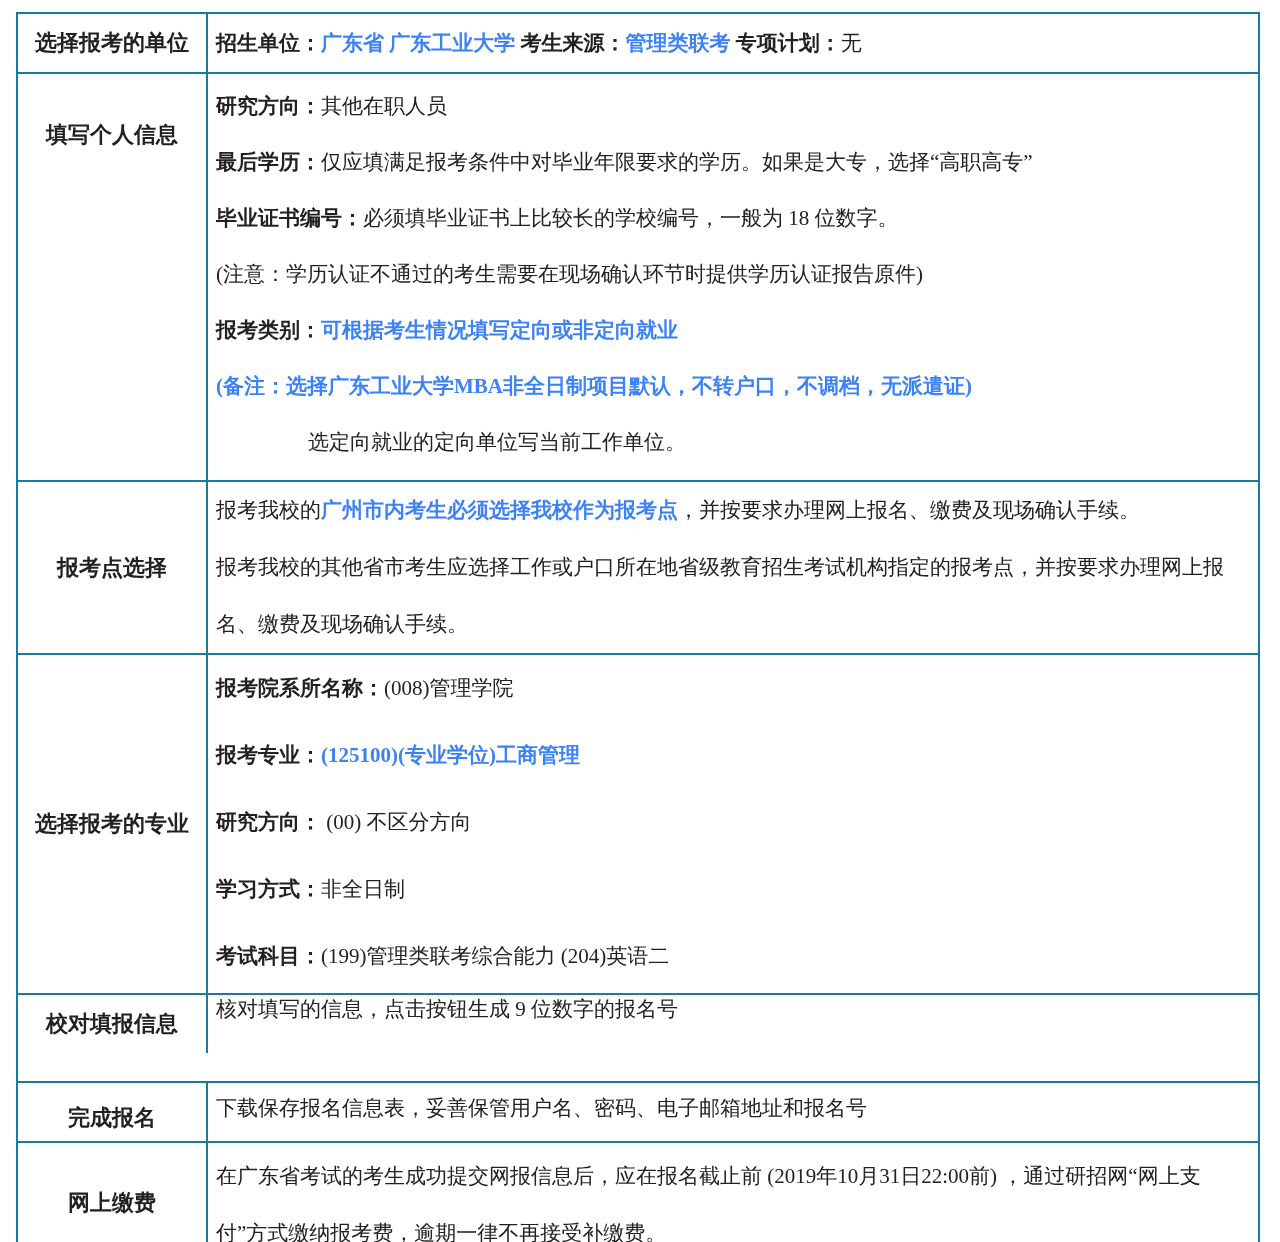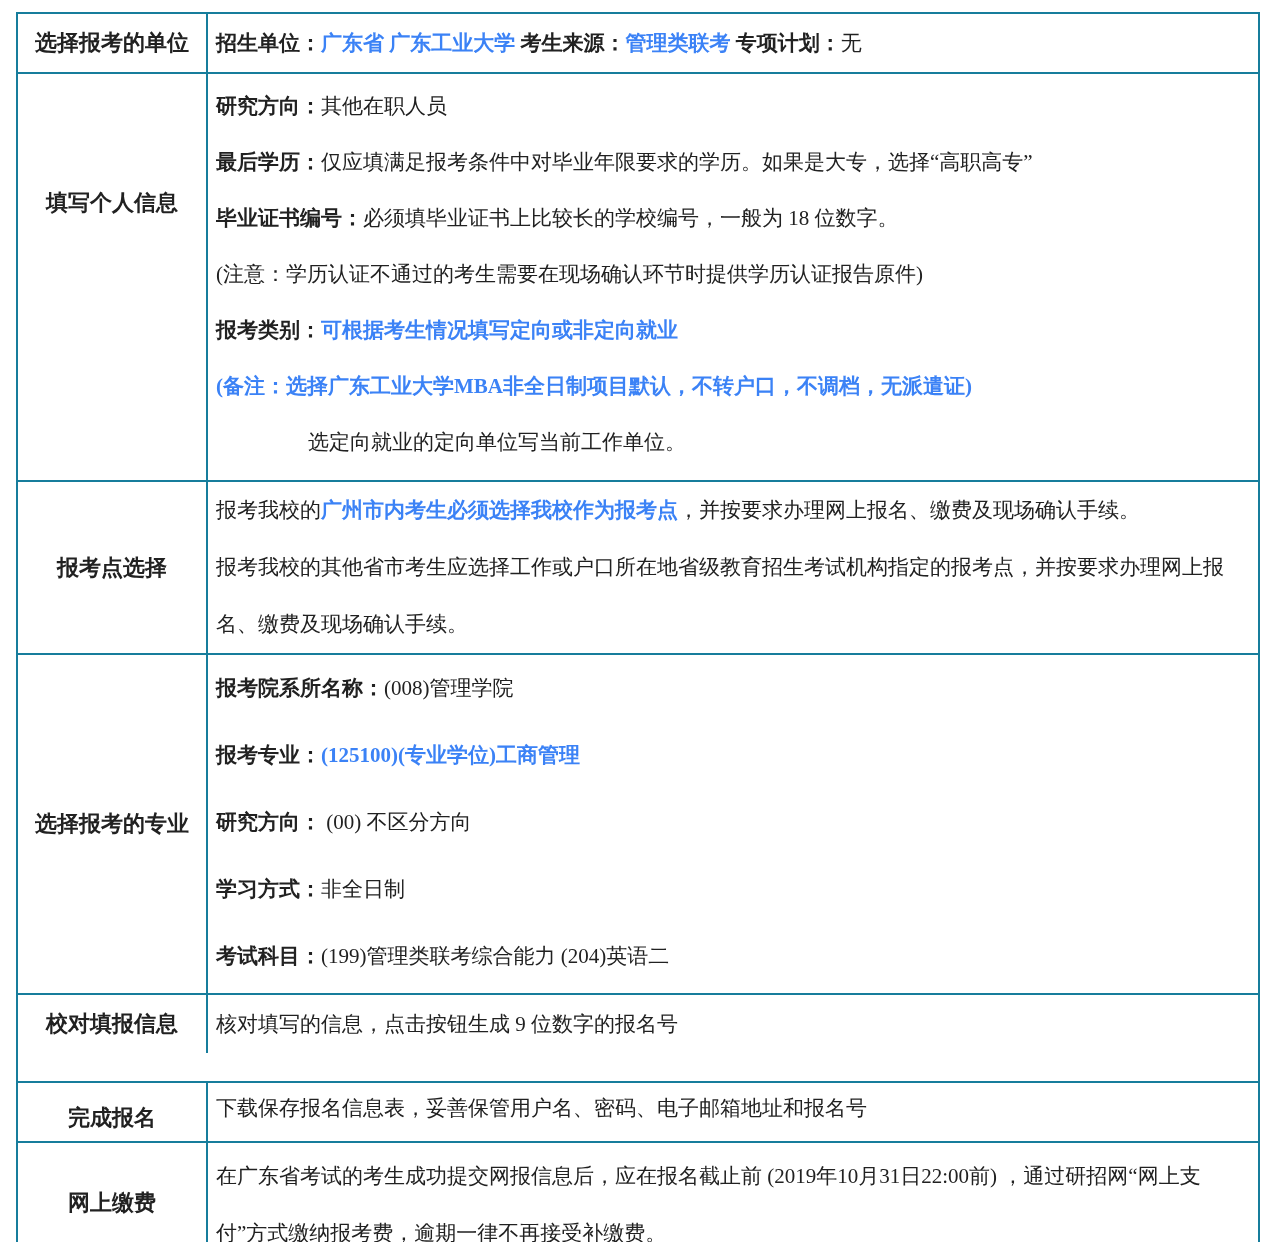--- a/index.html
+++ b/index.html
@@ -60,27 +60,27 @@
   .seg.bold { font-weight: 700; }
   .seg.red  { color: #3b82f6; }
   .line.indent { padding-left: 92px; }
 
   
   .r1 { min-height: 58px; }
   .r1 .content { display: flex; align-items: center; }
   .r2 { min-height: 406px; }
   .r2 .content { padding-top: 4px; }
   .r2 .content .line { line-height: 56px; }
-  .r2 .label { align-items: flex-start; padding-top: 116px; }
+  .r2 .label { align-items: flex-start; padding-top: 48px; }
   .r3 { min-height: 168px; }
   .r3 .content .line { line-height: 57px; font-family: Liberation Serif, serif; }
   .r4 { min-height: 338px; }
   .r4 .content .line { line-height: 67px; }
   .r5 { min-height: 58px; }
-  .r5 .content { display: flex; align-items: center; }
+  .r5 .content { display: flex; }
   .r6 { min-height: 58px; margin-top: 28px; }
   .r6 .content { padding-top: 7px; }
   .r6 .content .line { line-height: 36px; }
   .r6 .label { align-items: flex-start; padding-top: 22px; }
   .r7 { min-height: 118px; }
   .r7 .content { padding-top: 5px; border-radius: 32px; }
   .r7 .content .line { line-height: 57px; }
 </style>
 </head>
 <body>

